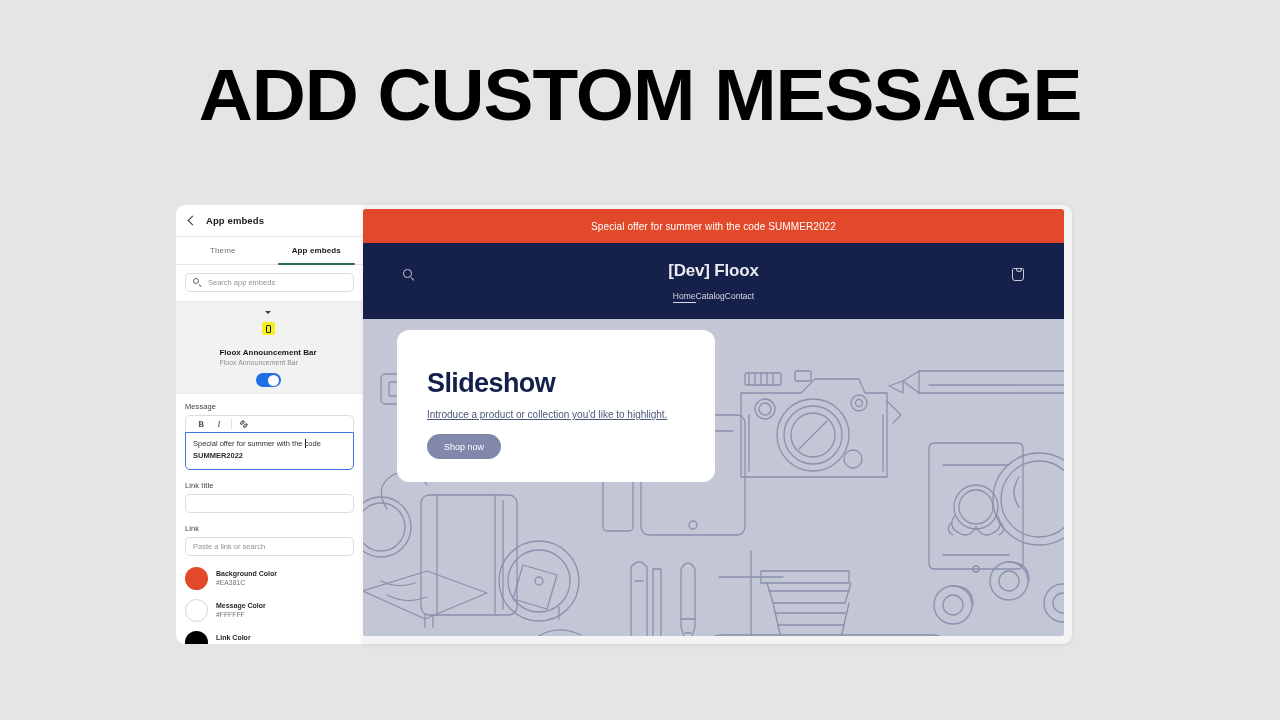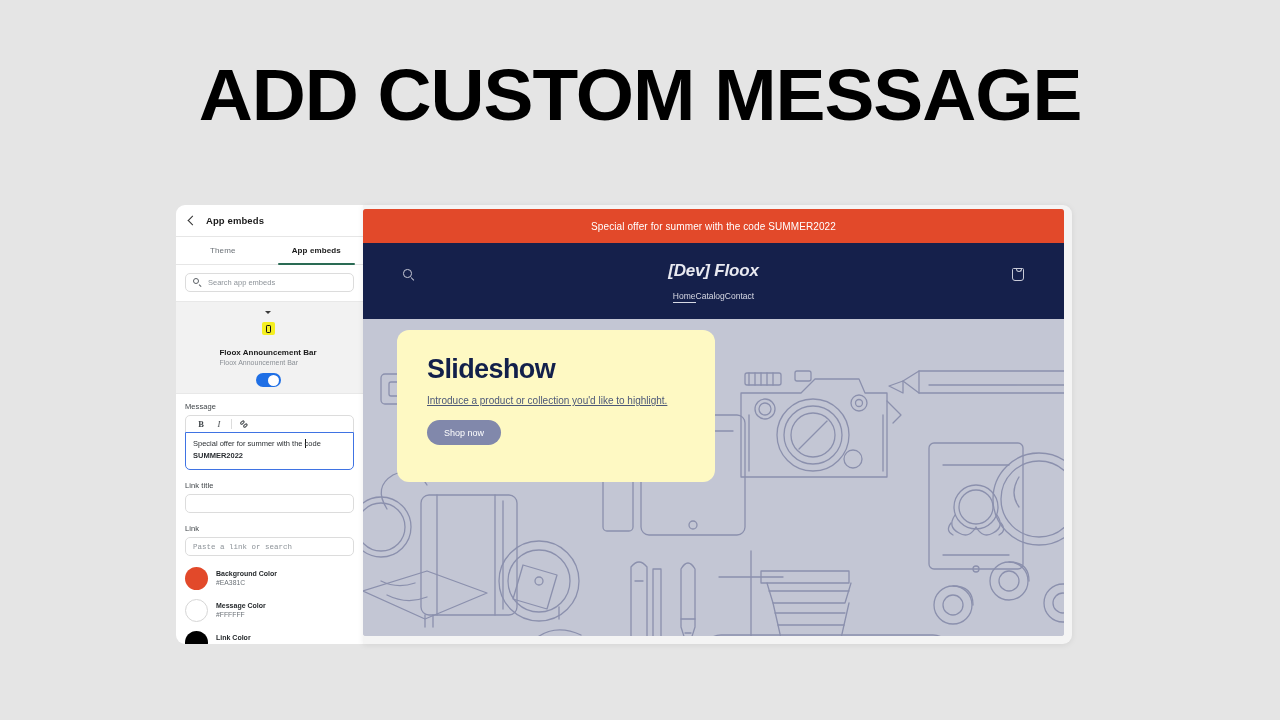--- a/index.html
+++ b/index.html
@@ -265,21 +265,21 @@
     border-radius: 5px;
     background: #fff;
     display:flex; align-items:center;
     padding: 0 7px;
     box-sizing: border-box;
     margin-bottom: 11px;
   }
   .text-input input {
     border:none; outline:none; background:transparent;
     font-size: 7.5px; color: #3f4448; width:100%;
-    font-family: Liberation Mono, monospace; padding:0;
+    font-family: Liberation Sans, sans-serif; padding:0;
   }
   .text-input input::placeholder { color: #8d9399; }
 
   
   .color-row {
     display:flex; align-items:center; gap: 8px;
     margin-bottom: 9px;
   }
   .swatch {
     width: 23px; height: 23px; border-radius: 50%; flex:none;
@@ -326,21 +326,20 @@
     position: relative;
   }
   .store-title {
     position: absolute;
     left: 0; right: 0; top: 18px;
     text-align: center;
     color: #e9eaf1;
     font-size: 17px;
     font-weight: 700;
     letter-spacing: -0.2px;
-    font-style: italic;
   }
   .store-nav {
     position: absolute;
     left: 0; right: 0; top: 48px;
     display:flex; justify-content:center; 
   }
   .store-nav a {
     color: #d7d9e4;
     font-size: 8.5px;
     text-decoration: none;
@@ -386,23 +385,23 @@
     overflow: hidden;
   }
   .hero svg { display:block; position:absolute; left:0; top:0; }
 
   .slide-card {
     position: absolute;
     left: 34px;
     top: 121px;
     width: 318px;
     height: 152px;
-    background: #fef9c3;
+    background: #ffffff;
     border-radius: 12px;
-    padding: 26px 30px;
+    padding: 40px 30px;
     box-sizing: border-box;
   }
   .slide-title {
     font-size: 27px;
     font-weight: 700;
     color: #12204b;
     letter-spacing: -0.6px;
     line-height: 1;
     margin-bottom: 12px;
   }

